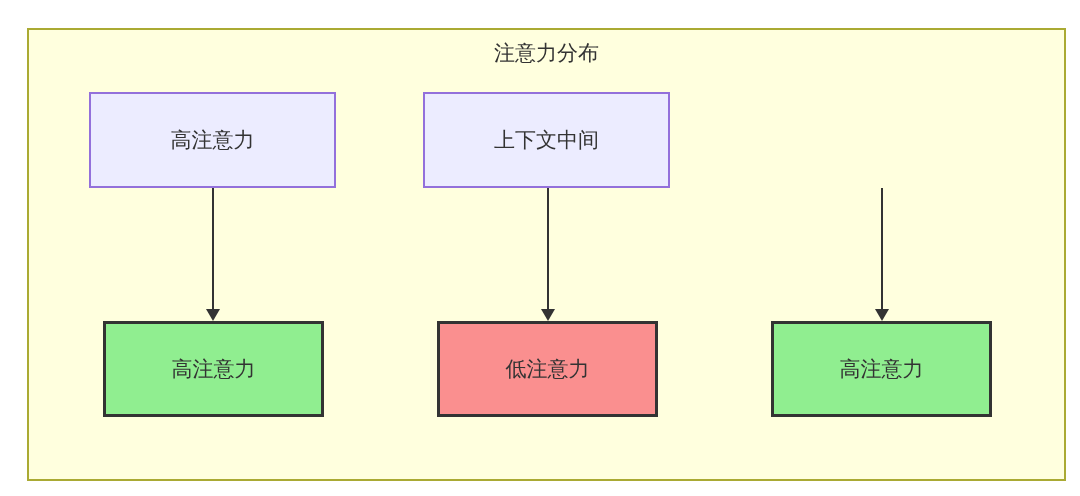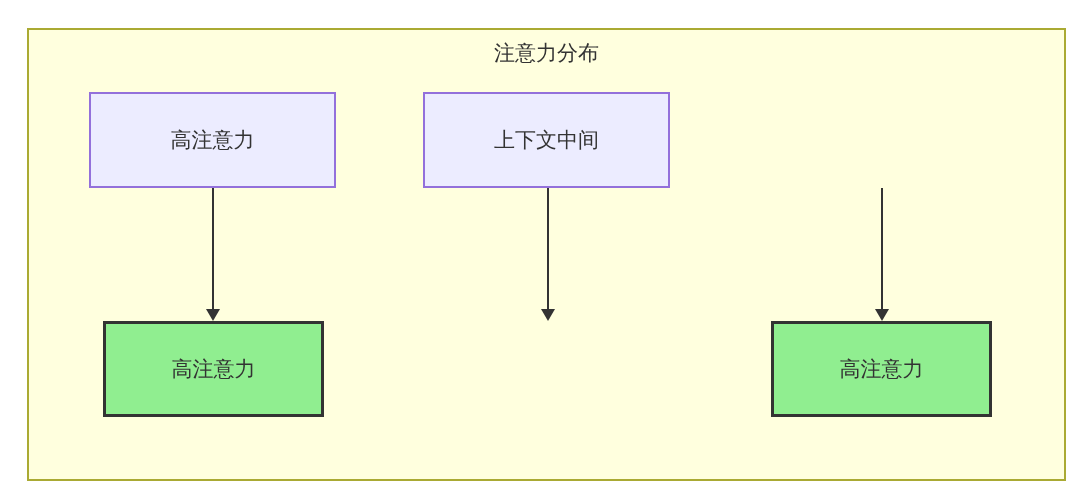--- a/index.html
+++ b/index.html
@@ -99,18 +99,19 @@
     <div class="cluster-title">注意力分布</div>
 
     <div class="node top-node top-1">高注意力</div>
     <div class="edge-line line-1"></div>
     <div class="edge-head head-1"></div>
     <div class="node bottom-node level-high bot-1">高注意力</div>
 
     <div class="node top-node top-2">上下文中间</div>
     <div class="edge-line line-2"></div>
     <div class="edge-head head-2"></div>
+    <div class="node bottom-node level-low bot-2">低注意力</div>
 
     <div class="edge-line line-3"></div>
     <div class="edge-head head-3"></div>
     <div class="node bottom-node level-high bot-3">高注意力</div>
   </div>
 </div>
 
 </body></html>

